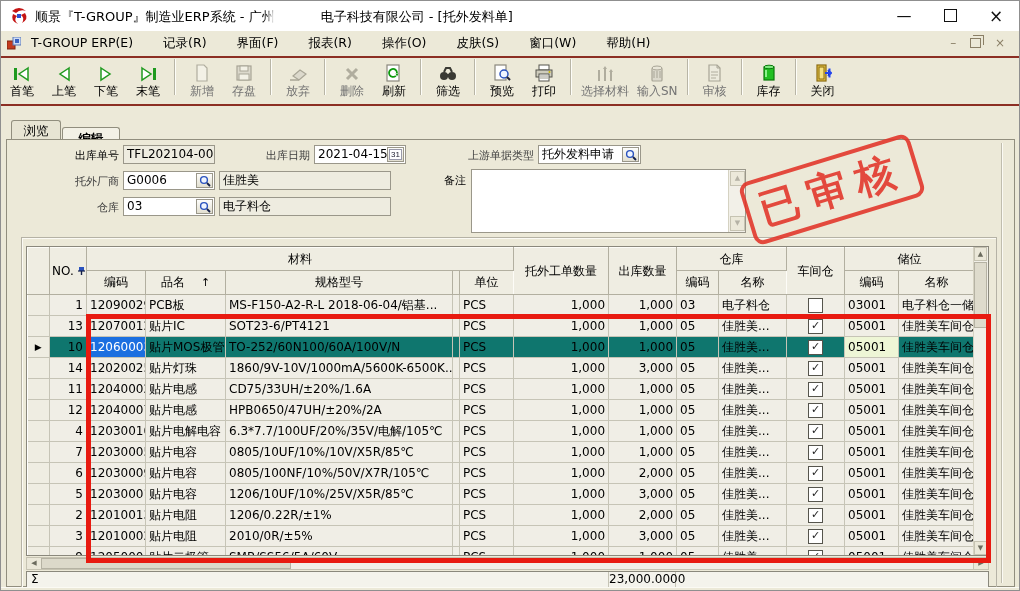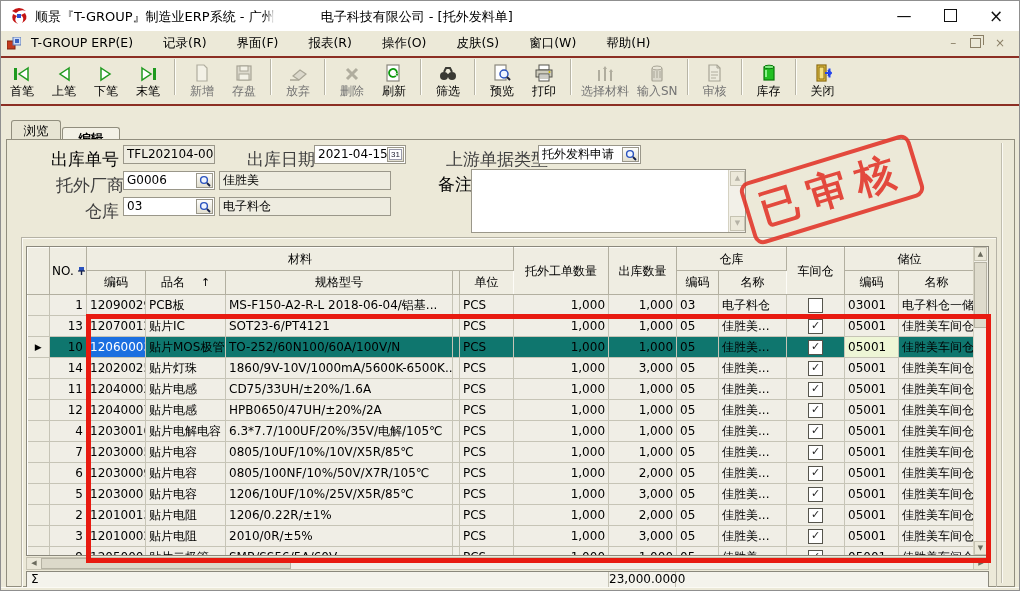--- a/index.html
+++ b/index.html
@@ -37,21 +37,21 @@
   .tsep{width:0;height:36px;border-left:1px solid #b8b5a6;border-right:1px solid #fdfdf8;margin:0 5px;}
 
   
   .tab{position:absolute;box-sizing:border-box;border:1px solid #918e7e;border-bottom:none;border-radius:3px 3px 0 0;background:#e7e4d3;font-size:12.5px;text-align:center;}
   .tab.browse{left:10px;top:119px;width:50px;height:20px;line-height:19px;}
   .tab.edit{left:61px;top:126px;width:58px;height:23px;line-height:22px;font-weight:bold;background:#f3f1e6;}
   .tabpage{position:absolute;left:5px;top:138px;width:1009px;height:448px;border:1px solid #918e7e;background:#ece9d8;box-sizing:border-box;}
   .side-groove{position:absolute;left:1000px;top:142px;height:440px;width:0;border-left:1px solid #c0bdae;border-right:1px solid #fbfaf4;}
 
   
-  .flabel{position:absolute;font-size:17px;color:#000;text-align:right;white-space:nowrap;}
+  .flabel{position:absolute;font-size:11px;color:#000;text-align:right;white-space:nowrap;}
   .flabel.red{color:#404040;}
   .field{position:absolute;height:19px;box-sizing:border-box;border:1px solid #9a978a;background:#fff;font-size:12px;line-height:17px;padding:0 3px;color:#000;white-space:nowrap;overflow:hidden;}
   .field.ro{background:#eeece0;}
   .mini-btn{position:absolute;right:1px;top:1px;width:17px;height:15px;background:linear-gradient(#fdfdfb,#e2dfd0);border:1px solid #9a978a;box-sizing:border-box;display:flex;align-items:center;justify-content:center;padding:0;}
   .cal-num{font-size:8px;color:#223;border:1px solid #99a;background:#fff;padding:0 1px;line-height:9px;}
   .remark-box{position:absolute;left:470px;top:168px;width:275px;height:64px;border:1px solid #9a978a;background:#fff;box-sizing:border-box;}
   .remark-sb{position:absolute;right:0;top:0;width:16px;height:100%;background:#f2f0e8;border-left:1px solid #d5d2c2;}
   .sb-a{position:absolute;left:1px;width:13px;height:13px;background:#ece9da;border:1px solid #c6c3b2;color:#b5b2a5;font-size:7px;text-align:center;line-height:12px;}
   .sb-a.up{top:1px;} .sb-a.dn{bottom:1px;}
 

